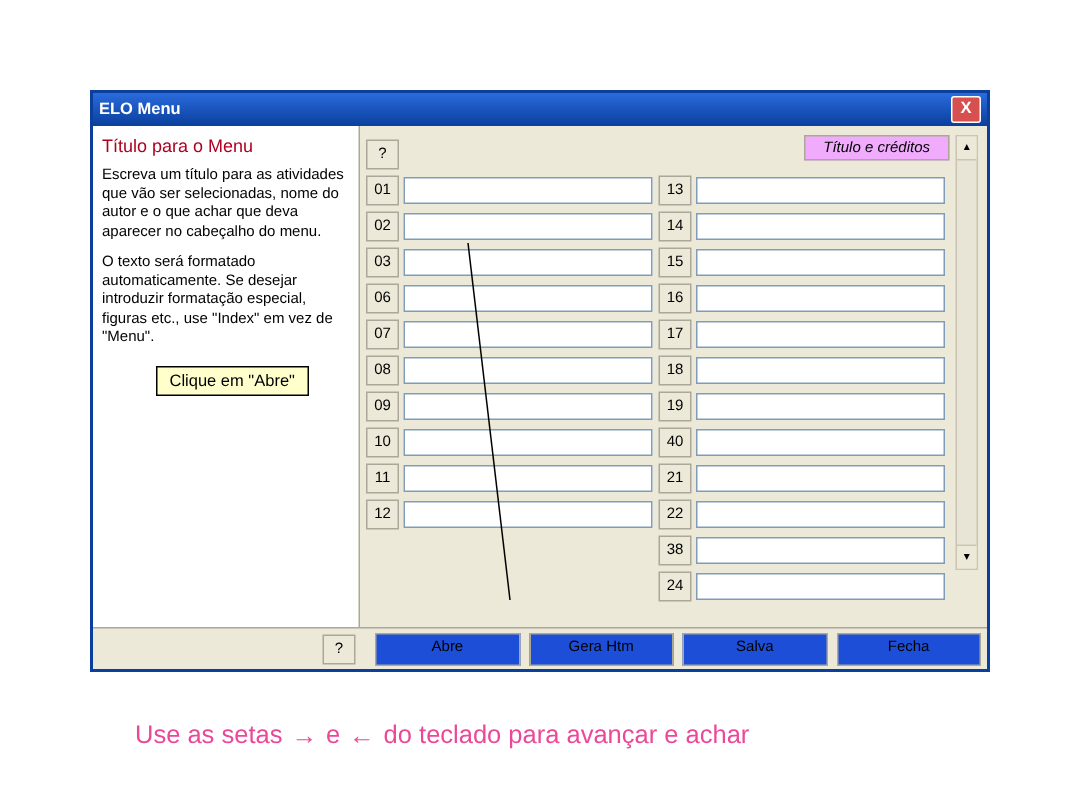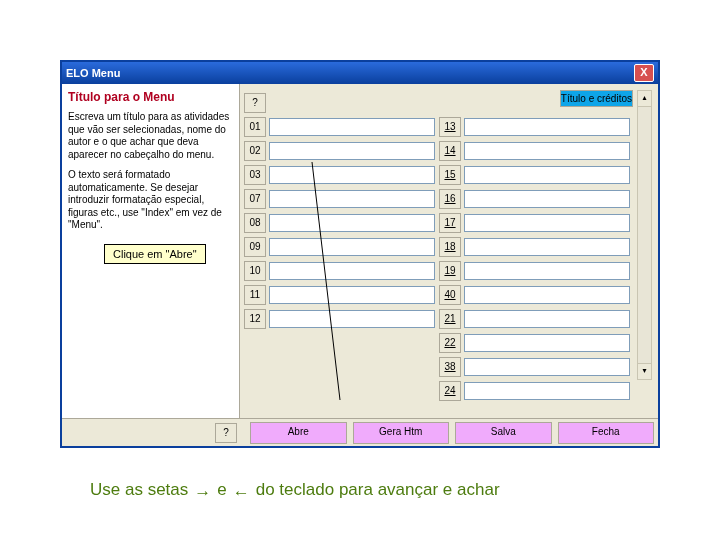--- a/index.html
+++ b/index.html
@@ -58,21 +58,21 @@
     background: #fff;
     border-right: 1px solid #aca899;
     padding: 6px;
     box-sizing: border-box;
     font-size: 10px;
     line-height: 1.25;
     overflow: hidden;
   }
   .left-pane .heading {
     color: #b00020;
-    font-weight: bold;
+    font-weight: normal;
     font-size: 12px;
     margin-bottom: 6px;
   }
   .left-pane p {
     margin: 0 0 8px 0;
   }
   .grid-area {
     flex: 1;
     position: relative;
     display: flex;
@@ -88,25 +88,26 @@
   .col:last-child { margin-right: 0; }
   .top-right-wrap {
     position: absolute;
     top: 6px;
     right: 6px;
     display: flex;
     align-items: flex-start;
     gap: 4px;
   }
   .title-credits-btn {
-    background: #0ea5e9;
+    background: #f0abfc;
     border: 1px solid #aca899;
-    padding: 2px 0;
+    padding: 2px 12px;
     font-size: 10px;
     cursor: pointer;
+    font-style: italic;
   }
   .scrollbar {
     width: 15px;
     height: 290px;
     background: #e8e5d6;
     border: 1px solid #c9c5b2;
     box-sizing: border-box;
     display: flex;
     flex-direction: column;
   }
@@ -154,21 +155,21 @@
     align-items: center;
     padding: 0 4px;
     gap: 6px;
     box-sizing: border-box;
     background: #ece9d8;
   }
   .bottom-bar .num-btn { width: 22px; }
   .bottom-bar .bbtn {
     flex: 1;
     height: 20px;
-    background: #f0abfc;
+    background: #1d4ed8;
     border: 1px solid #aca899;
     font-size: 10px;
     text-align: center;
     line-height: 18px;
     cursor: pointer;
   }
   .tooltip {
     position: absolute;
     left: 104px;
     top: 244px;
@@ -181,21 +182,21 @@
   .pointer-line {
     position: absolute;
     z-index: 40;
     pointer-events: none;
   }
   .caption {
     position: absolute;
     left: 90px;
     top: 480px;
     font-size: 17px;
-    color: #4d7c0f;
+    color: #ec4899;
     display: flex;
     align-items: center;
     gap: 6px;
   }
   .arrow-shape {
     font-size: 17px;
     line-height: 1;
   }
 </style>
 </head>
@@ -228,20 +229,24 @@
             </div>
             <div class="row">
               <div class="num-btn">02</div>
               <div class="field"></div>
             </div>
             <div class="row">
               <div class="num-btn">03</div>
               <div class="field"></div>
             </div>
             <div class="row">
+              <div class="num-btn">06</div>
+              <div class="field"></div>
+            </div>
+            <div class="row">
               <div class="num-btn">07</div>
               <div class="field"></div>
             </div>
             <div class="row">
               <div class="num-btn">08</div>
               <div class="field"></div>
             </div>
             <div class="row">
               <div class="num-btn">09</div>
               <div class="field"></div>
@@ -254,21 +259,21 @@
               <div class="num-btn">11</div>
               <div class="field"></div>
             </div>
             <div class="row">
               <div class="num-btn">12</div>
               <div class="field"></div>
             </div>
           </div>
       </div>
 
-      <div class="col" style="margin-right:22px; margin-top:2px;text-decoration:underline;">
+      <div class="col" style="margin-right:22px; margin-top:2px;">
         <div class="row spacer"></div>
         <div id="col-right-rows">
             <div class="row">
               <div class="num-btn">13</div>
               <div class="field"></div>
             </div>
             <div class="row">
               <div class="num-btn">14</div>
               <div class="field"></div>
             </div>

